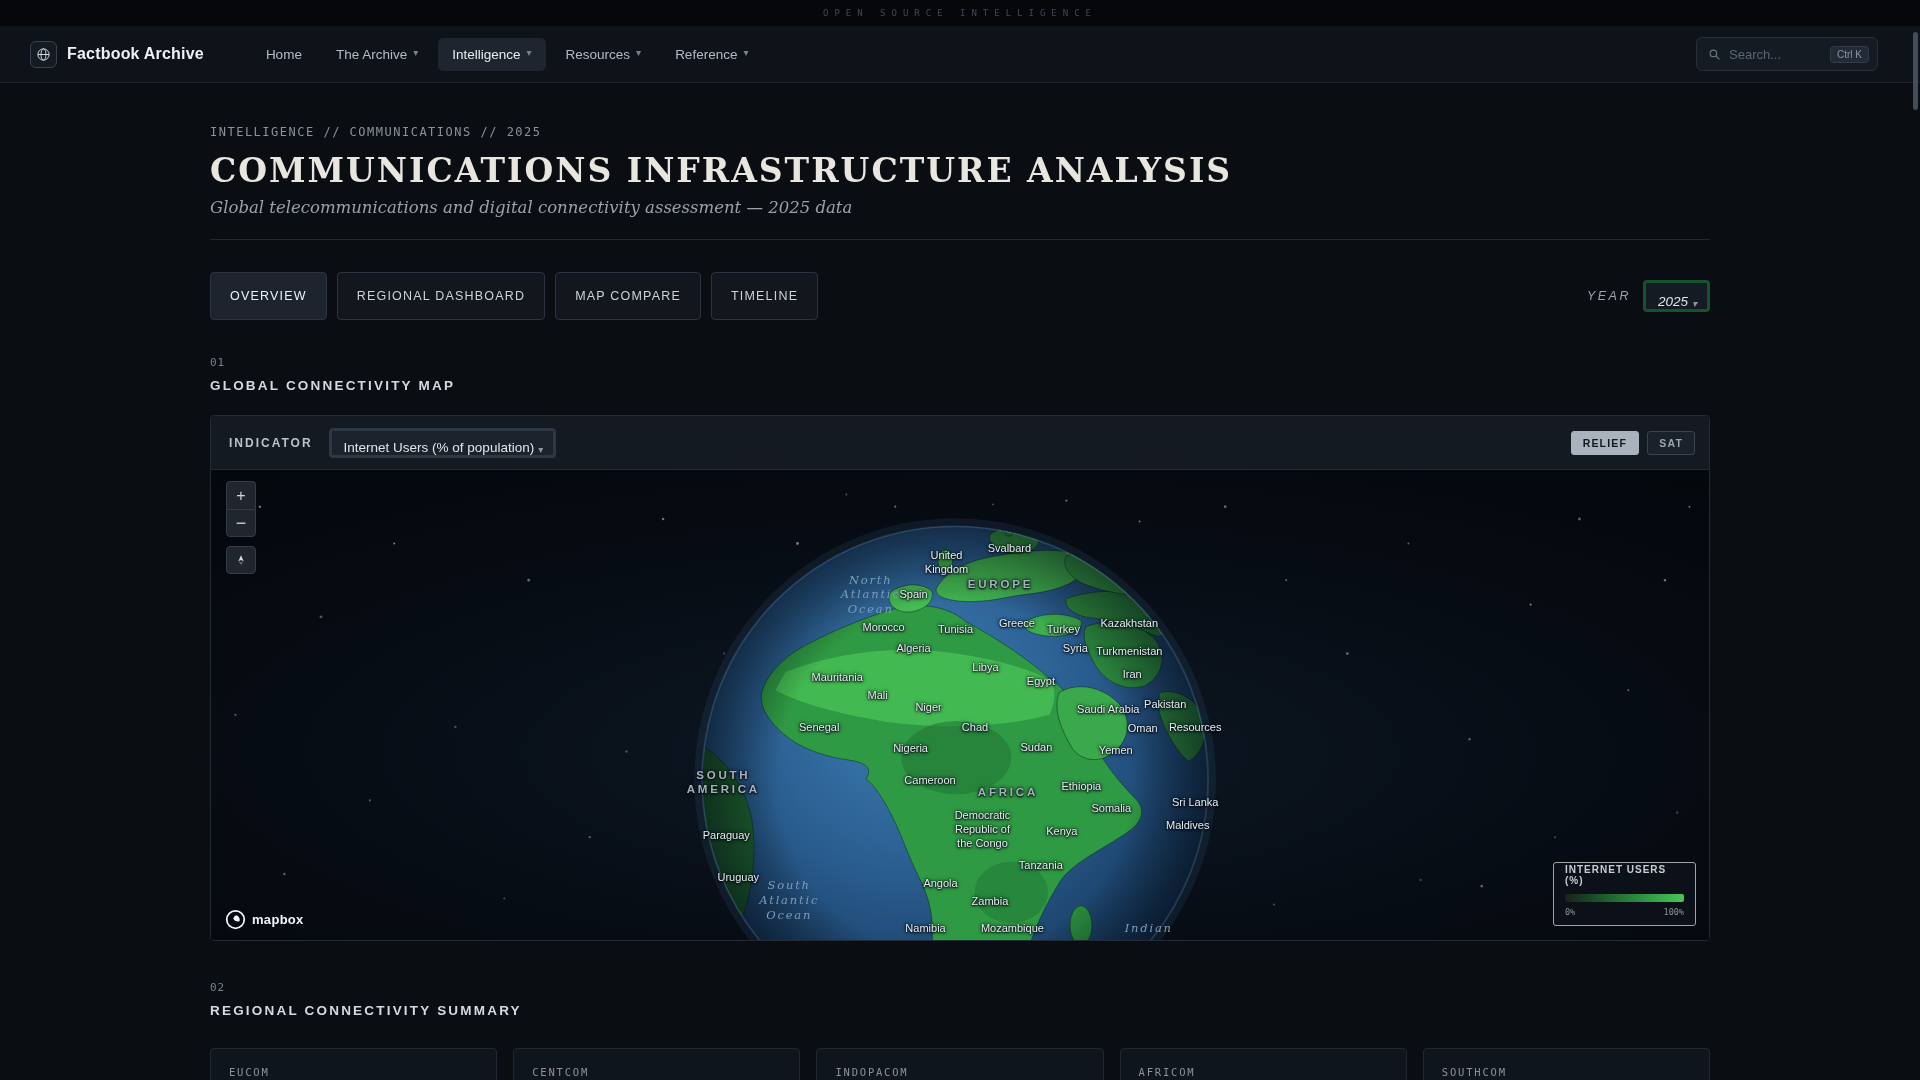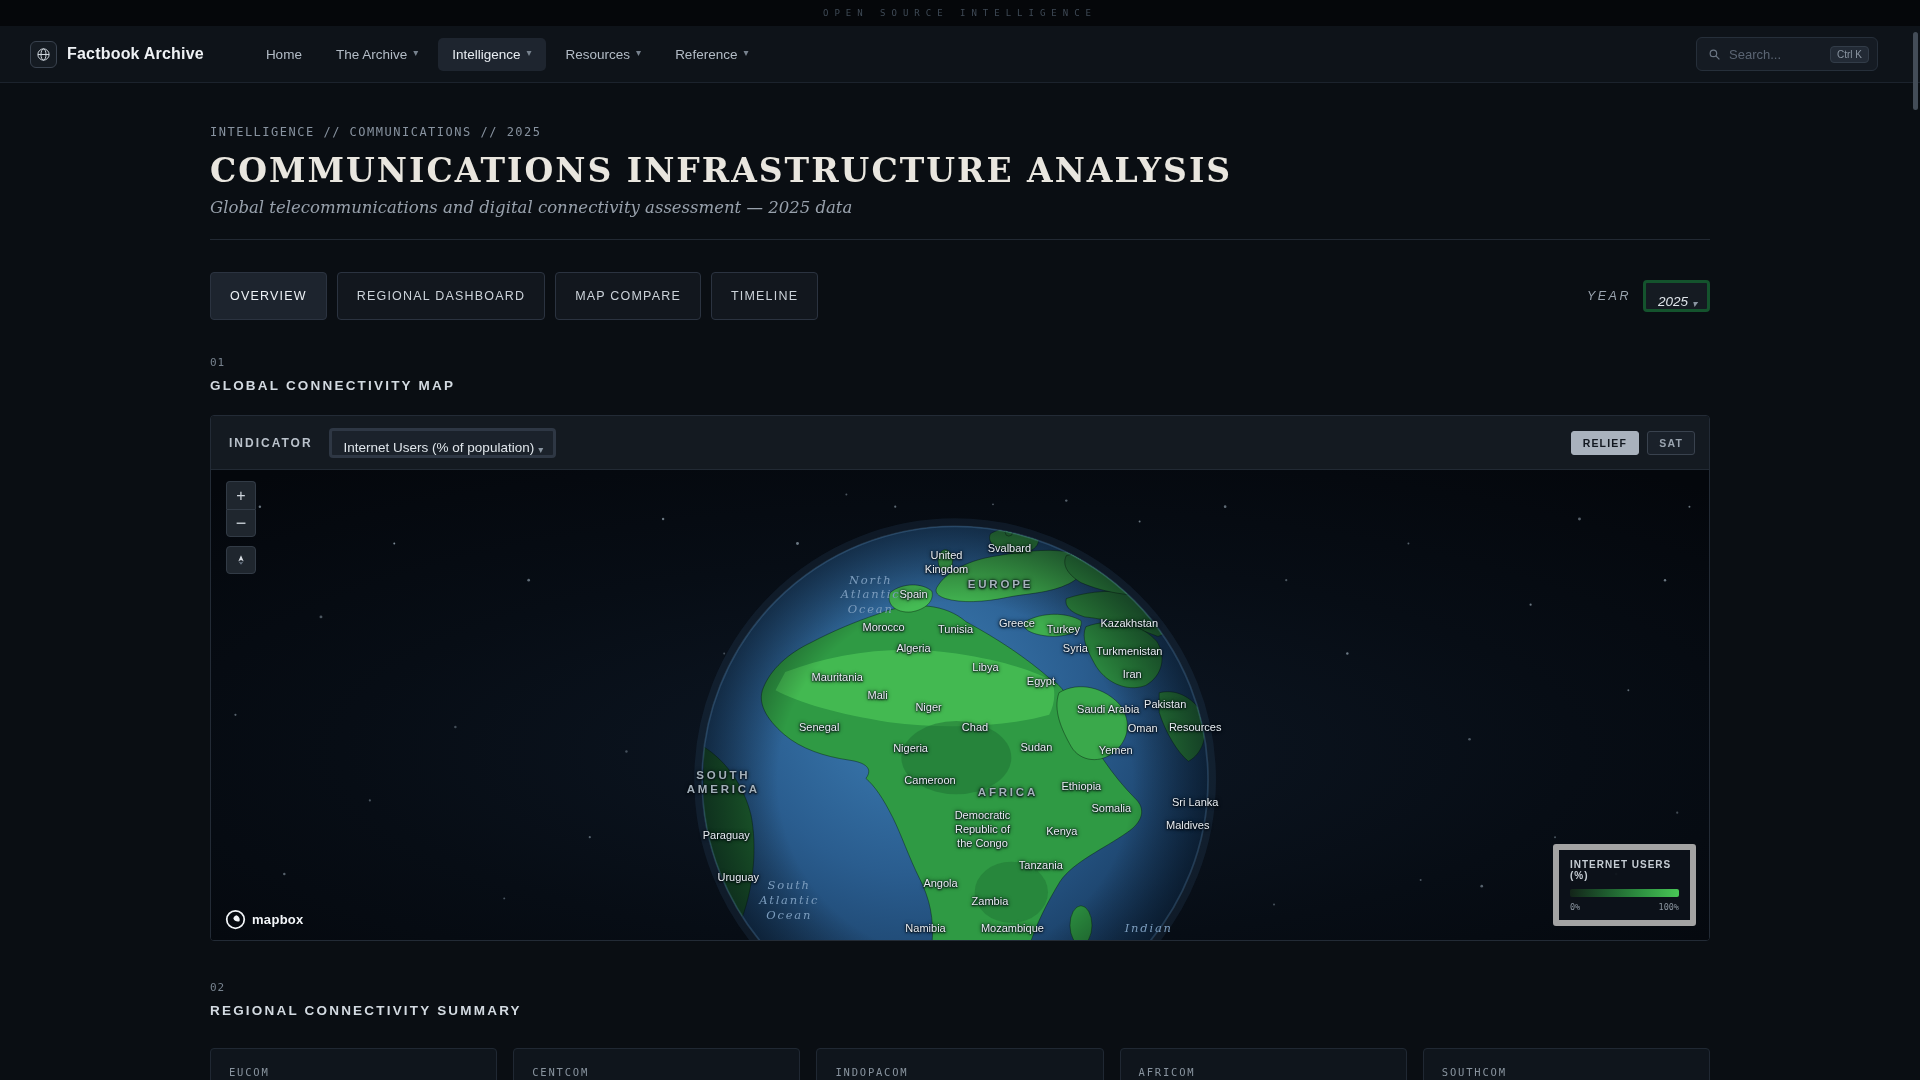--- a/index.html
+++ b/index.html
@@ -77,21 +77,21 @@
     font-size:16px; display:flex; align-items:center; justify-content:center; cursor:pointer; }
   .zbtn.zi { border-radius:4px 4px 0 0; border-bottom:none; }
   .zbtn.zo { border-radius:0 0 4px 4px; font-size:18px; }
   .zbtn.comp { border-radius:4px; margin-top:9px; }
 
   .mapbox-logo { position:absolute; left:14px; bottom:10px; display:flex; align-items:center; gap:6px; cursor:pointer; }
   .mapbox-logo .mb-ic { width:21px; height:21px; }
   .mapbox-logo .mb-tx { font-size:13px; font-weight:bold; color:#f2f5f8; letter-spacing:.3px; }
 
   .legend { position:absolute; right:13px; bottom:14px; width:143px; background:rgba(13,18,25,.94);
-    border:6px solid #a3a3a3; border-radius:3px; padding:9px 11px 8px; }
+    border:1px solid #a3a3a3; border-radius:3px; padding:1px 11px 8px; }
   .legend .lt { font-size:10px; font-weight:bold; letter-spacing:1px; color:#c6cdd4; }
   .legend .bar { height:8px; margin:8px 0 5px; border-radius:2px;
     background:linear-gradient(to right,#132419,#1e5c2e,#2f9442,#49c656); }
   .legend .lr { display:flex; justify-content:space-between; font:8.5px "DejaVu Sans Mono",monospace; color:#8a949f; }
 
   
   .cards { margin-top:30px; display:grid; grid-template-columns:repeat(5,1fr); gap:16px; }
   .card { background:#0f151c; border:1px solid #202833; border-radius:4px; padding:17px 18px 40px; }
   .card .code { font:10.5px "DejaVu Sans Mono",monospace; letter-spacing:1.8px; color:#88939e; }
   .card .rname { margin-top:10px; font-family:"DejaVu Serif",serif; font-weight:bold; font-size:20px; color:#e7e3da; }

